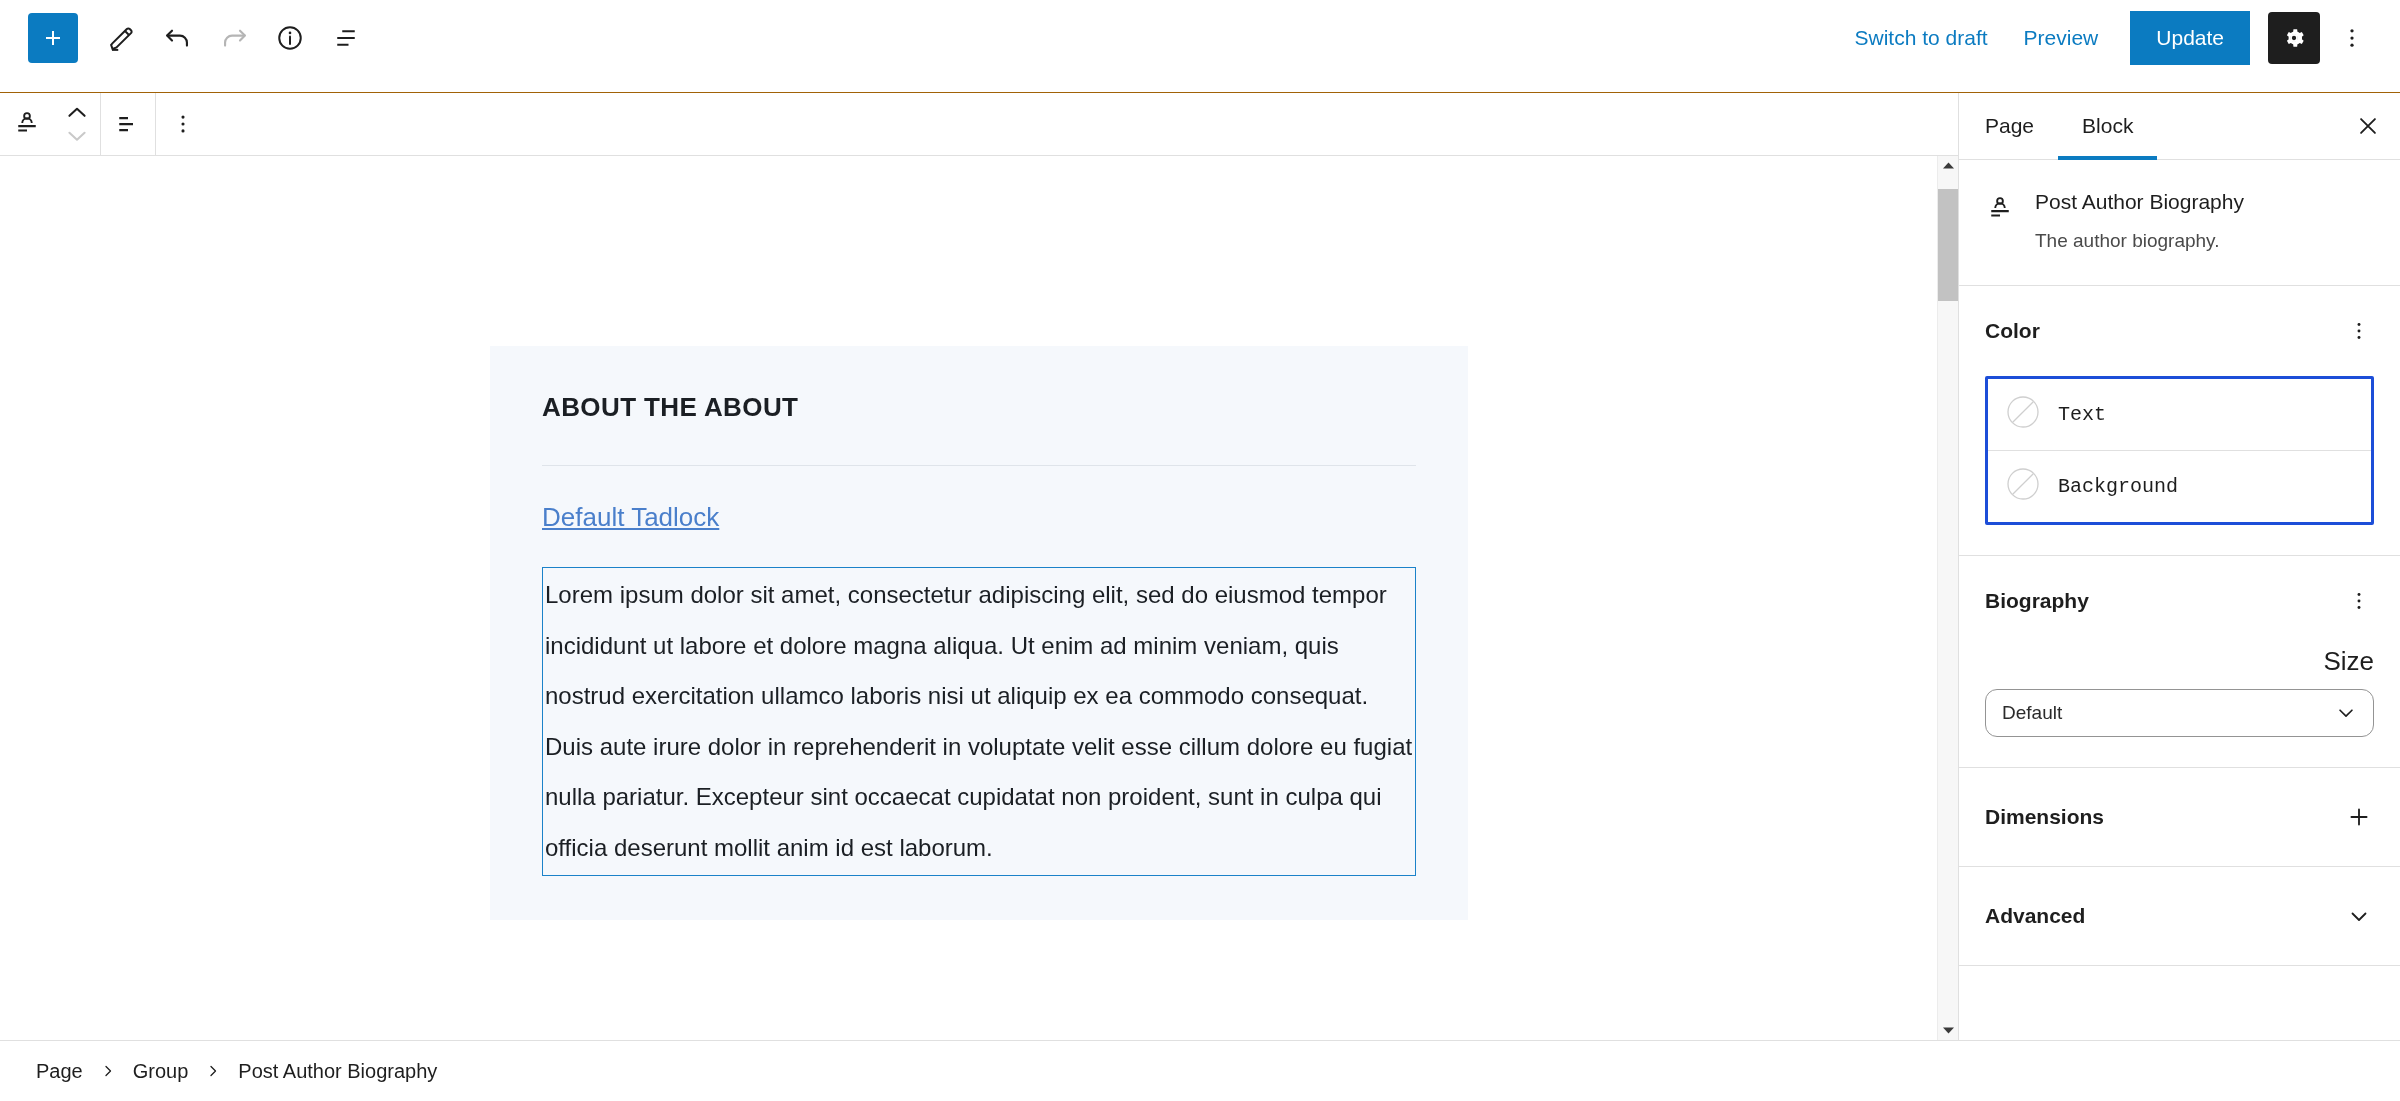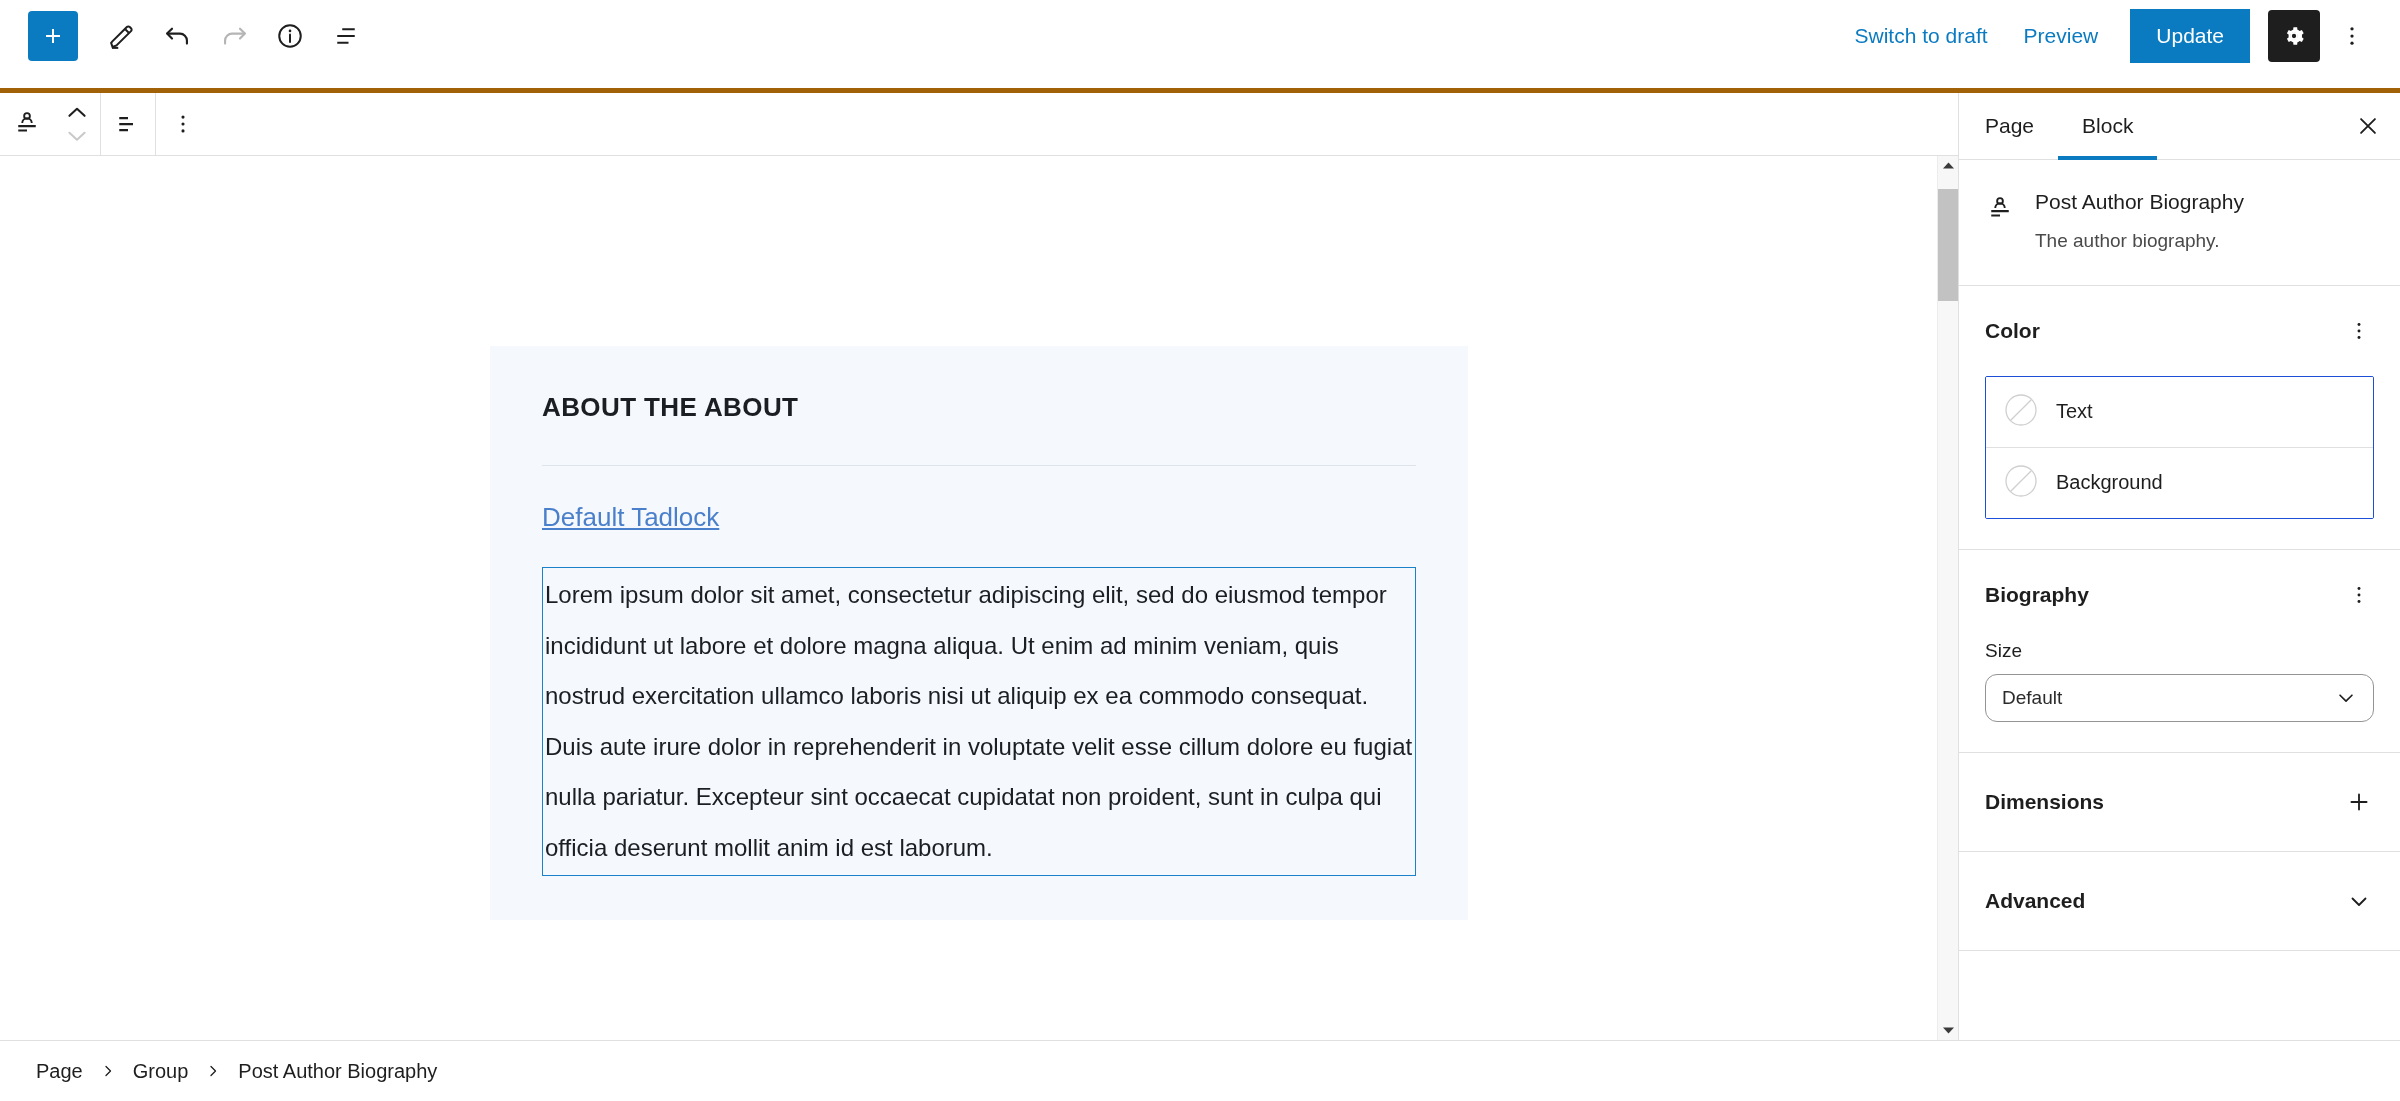--- a/index.html
+++ b/index.html
@@ -9,21 +9,21 @@
     background: #ffffff;
     overflow: hidden;
   }
 
   .app { position: relative; width: 2400px; height: 1101px; display: flex; flex-direction: column; }
 
   
   .header {
     height: 93px; flex: 0 0 93px;
     background: #ffffff;
-    border-bottom: 5px solid #a16207;
+    border-bottom: 1px solid #a16207;
     display: flex; align-items: center;
     padding: 0 22px 16px 28px;
   }
   .hdr-left { display: flex; align-items: center; gap: 0px; }
   .hdr-right { margin-left: auto; display: flex; align-items: center; gap: 0px; }
 
   .tbtn {
     width: 56px; height: 56px;
     display: flex; align-items: center; justify-content: center;
     background: transparent; border: none; border-radius: 4px;
@@ -180,30 +180,30 @@
     padding: 26px 22px 26px 26px;
   }
   .panel-title { font-size: 21px; font-weight: bold; color: #1e1e1e; }
   .panel-action {
     margin-left: auto; width: 38px; height: 38px;
     display: flex; align-items: center; justify-content: center;
     background: transparent; border: none; cursor: pointer;
   }
   .panel-body { padding: 0 26px 30px 26px; }
 
-  .color-list { border: 1px solid #1d4ed8; border-radius: 2px; overflow: hidden; }
+  .color-list { border: 3px solid #1d4ed8; border-radius: 2px; overflow: hidden; font-family: Liberation Mono, monospace; }
   .color-row {
     display: flex; align-items: center; gap: 18px;
     padding: 16px 18px; cursor: pointer; background: #fff;
   }
   .color-row + .color-row { border-top: 1px solid #e0e0e0; }
   .swatch { flex: 0 0 34px; }
   .color-label { font-size: 20px; color: #1e1e1e; }
 
-  .field-label { font-size: 19px; color: #1e1e1e; margin-bottom: 12px; }
+  .field-label { font-size: 26px; color: #1e1e1e; margin-bottom: 12px; text-align: right; }
   .select-box {
     position: relative; height: 48px;
     border: 1px solid #949494; border-radius: 12px;
     display: flex; align-items: center; padding: 0 16px;
     font-size: 19px; color: #2b2b2b; background: #fff; cursor: pointer;
   }
   .select-chevron { margin-left: auto; display: flex; }
 
   .panel.collapsed .panel-head { padding: 30px 22px 30px 26px; }
 

